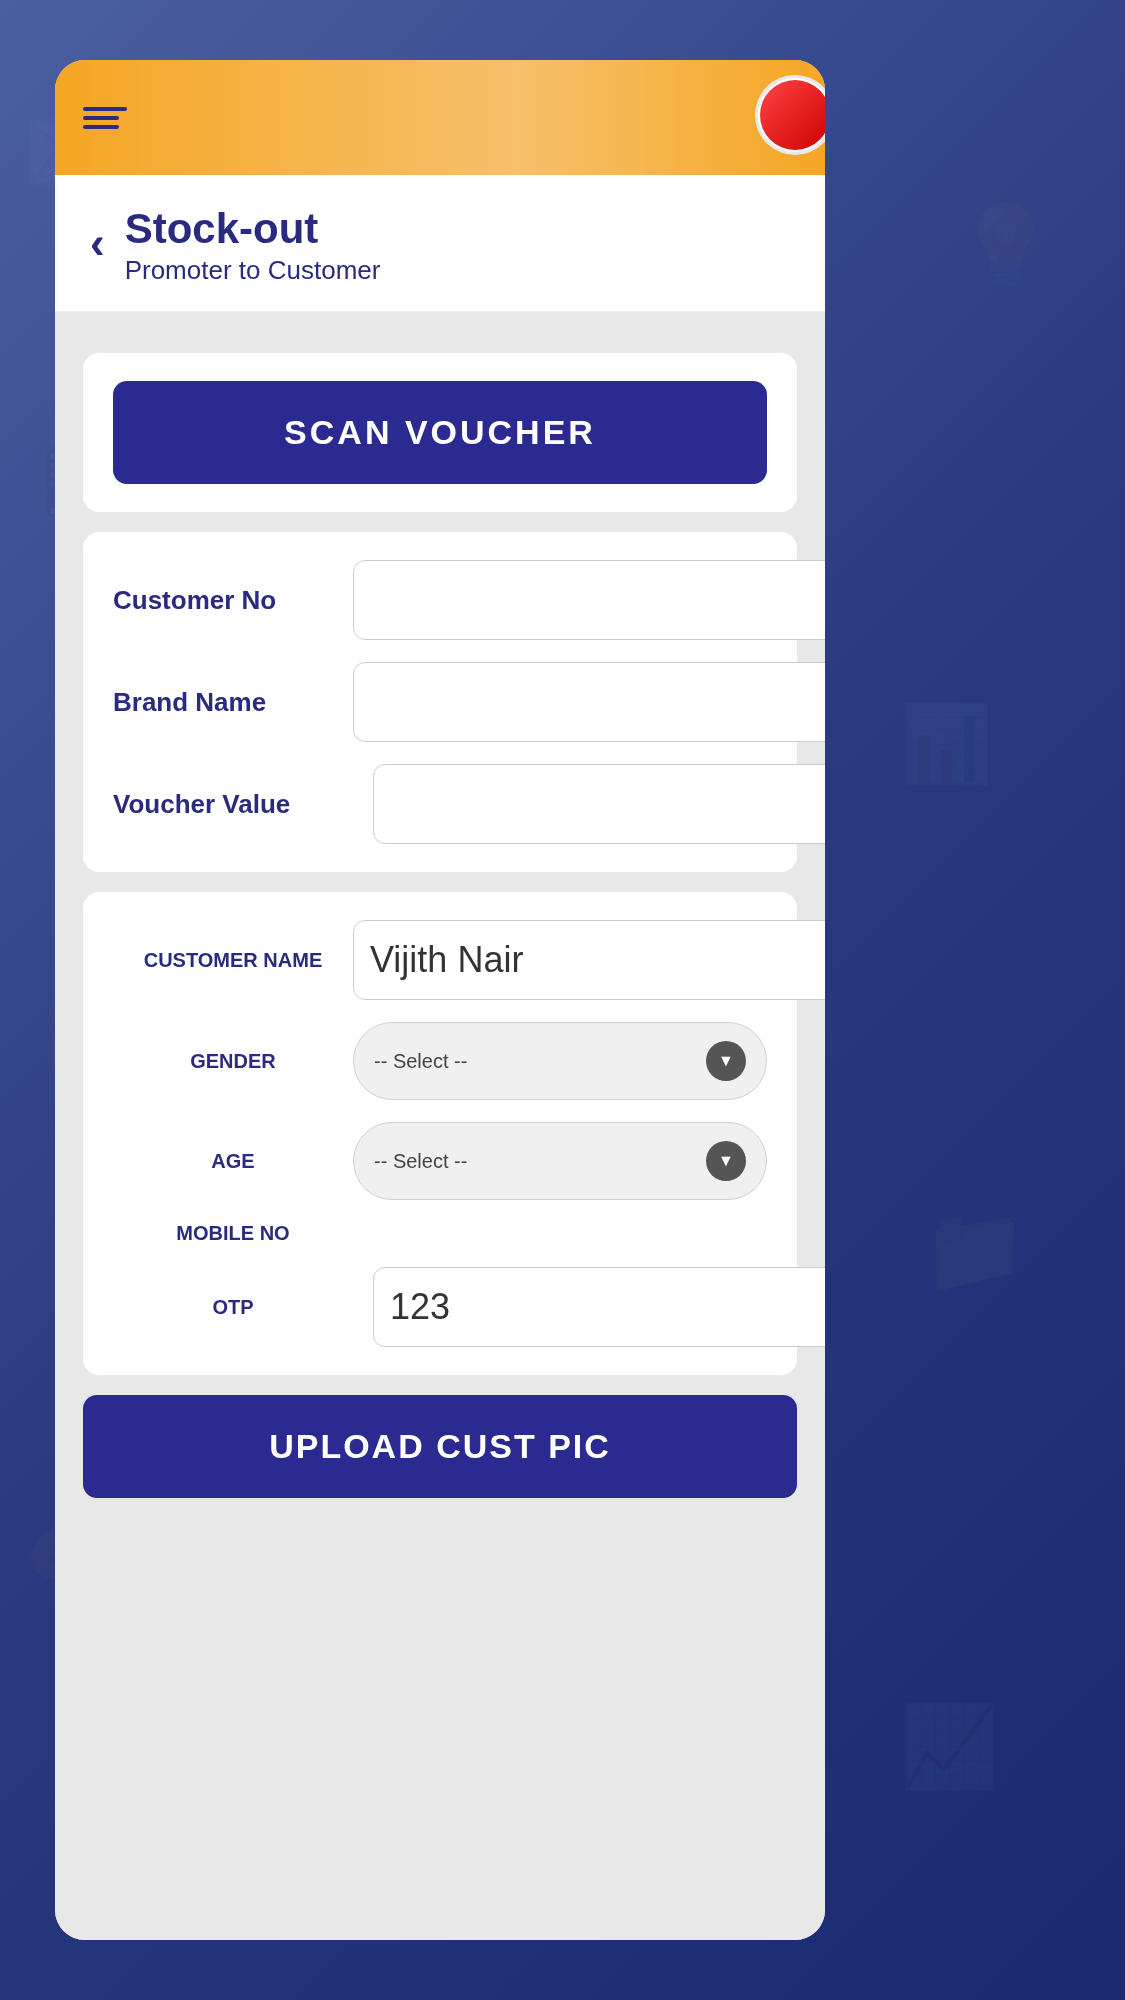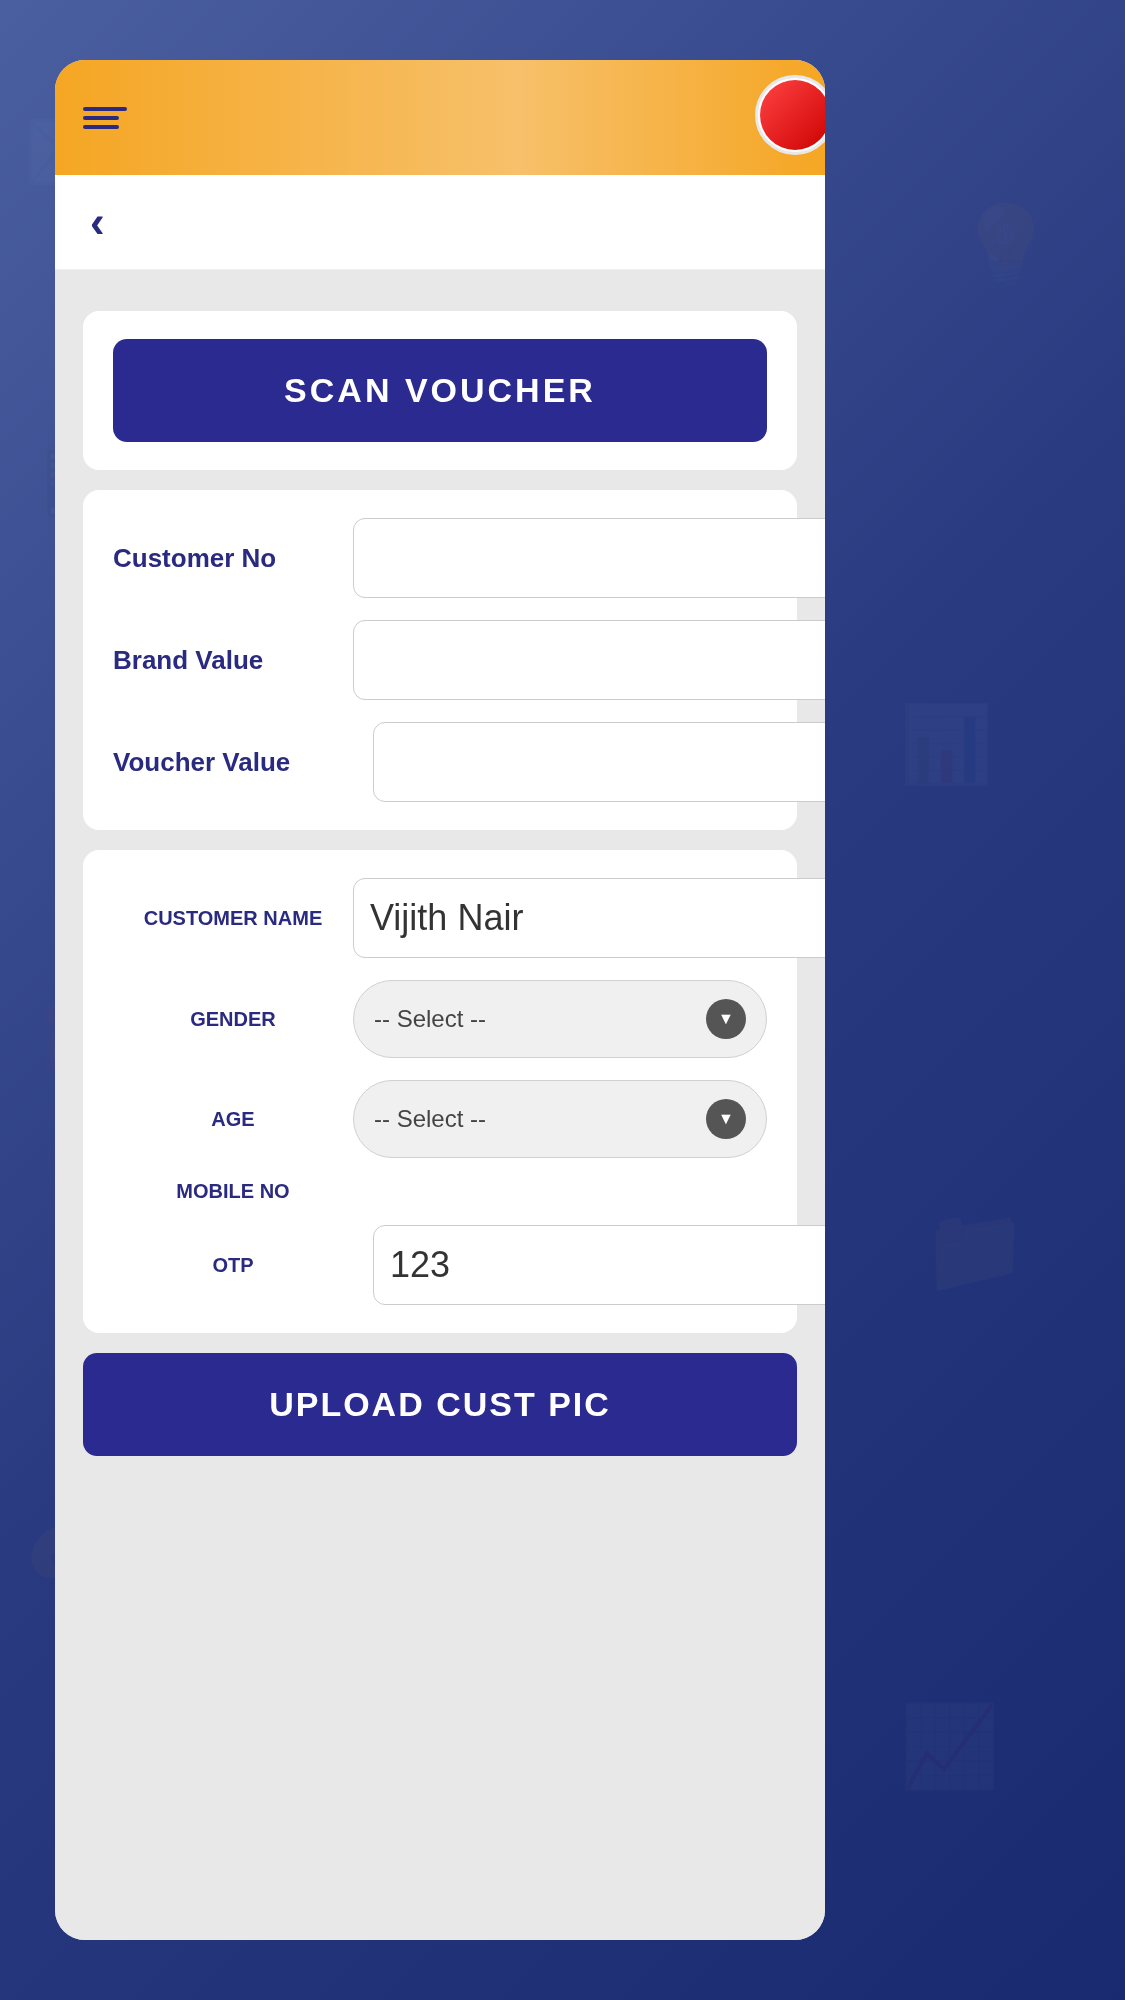--- a/index.html
+++ b/index.html
@@ -203,21 +203,21 @@
       flex: 1;
       position: relative;
     }
 
     .select-btn {
       width: 100%;
       background: #f0f0f0;
       border: 1.5px solid #d0d0d0;
       border-radius: 40px;
       padding: 18px 20px;
-      font-size: 24px;
+      font-size: 20px;
       color: #444;
       display: flex;
       align-items: center;
       justify-content: space-between;
       cursor: pointer;
     }
 
     .select-btn .chevron {
       width: 40px;
       height: 40px;
@@ -283,39 +283,43 @@
       <span></span>
       <span></span>
     </div>
     <div class="profile-circle">
       <div class="profile-circle-inner"></div>
     </div>
   </div>
 
   <div class="page-title-area">
     <div class="back-arrow">‹</div>
+    <div class="title-text">
+      <h1>Stock-out</h1>
+      <p>Promoter to Customer</p>
+    </div>
   </div>
 
   <div class="scroll-content">
 
     
     <div class="card">
       <button class="scan-voucher-btn">SCAN VOUCHER</button>
     </div>
 
     
     <div class="card">
 
       <div class="form-row">
         <label class="field-label">Customer No</label>
         <input class="field-input" type="text" value="" style="">
       </div>
 
       <div class="form-row">
-        <label class="field-label">Brand Value</label>
+        <label class="field-label">Brand Name</label>
         <input class="field-input" type="text" value="" style="">
       </div>
 
       <div class="form-row">
         <label class="field-label">Voucher Value</label>
         <input class="field-input" type="text" value="" style="">
       </div>
 
     </div>
 

